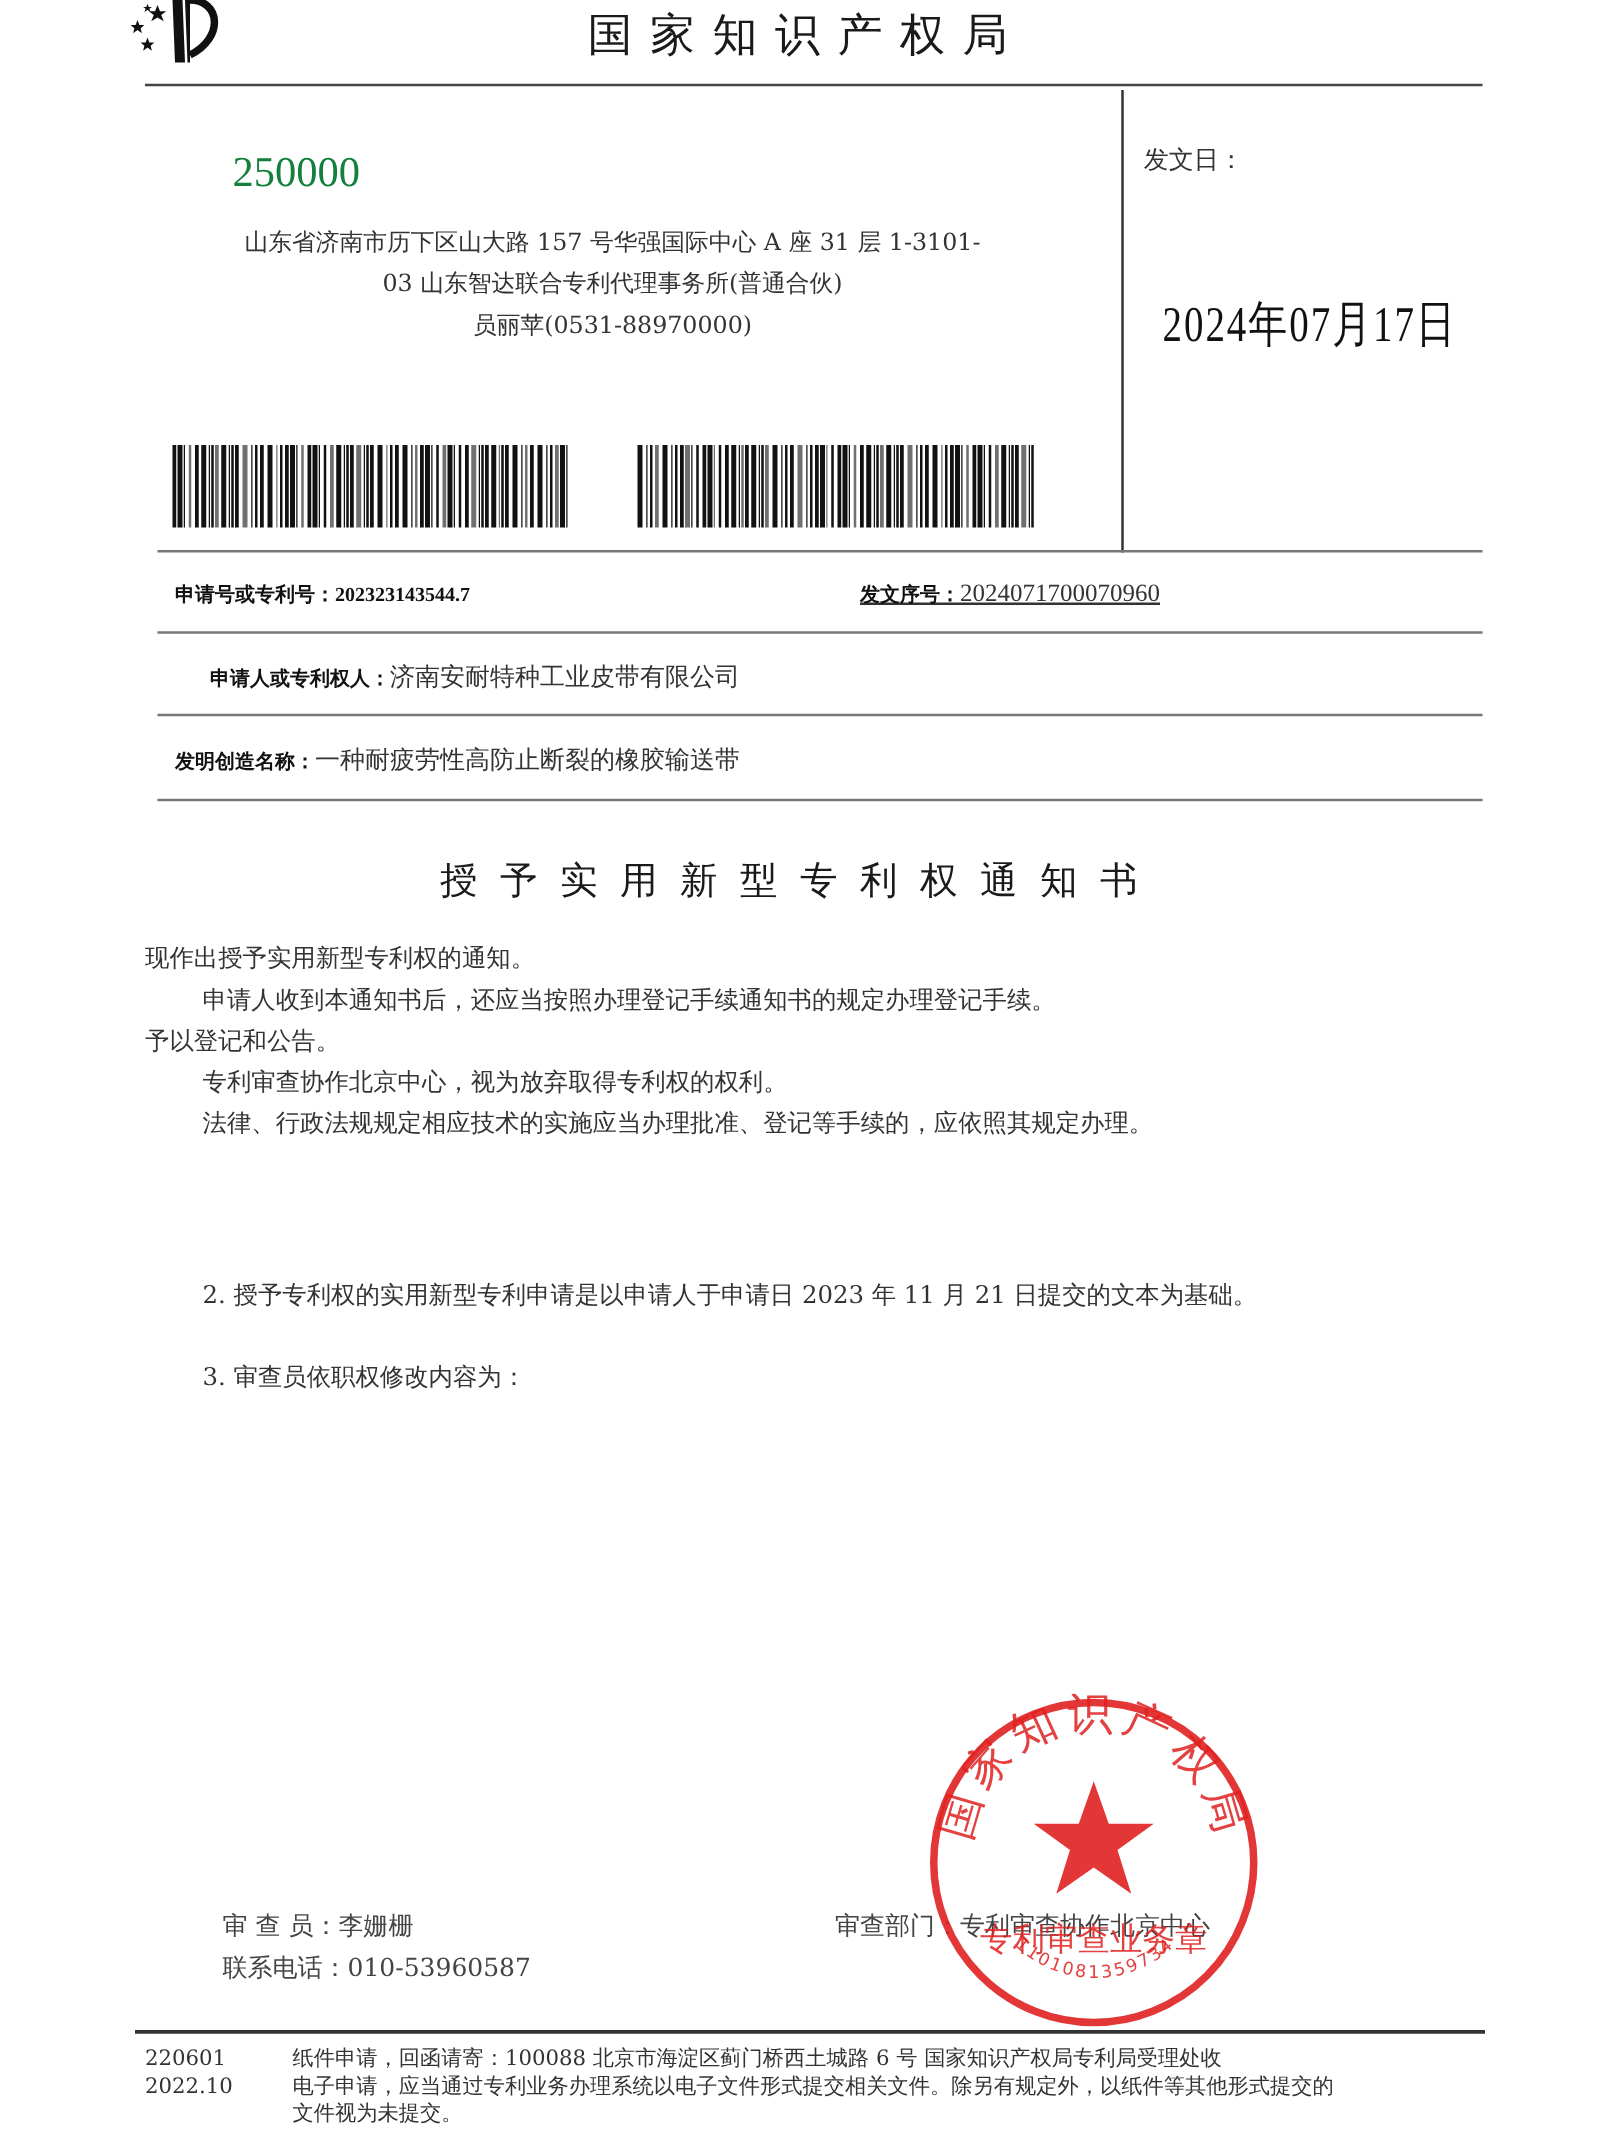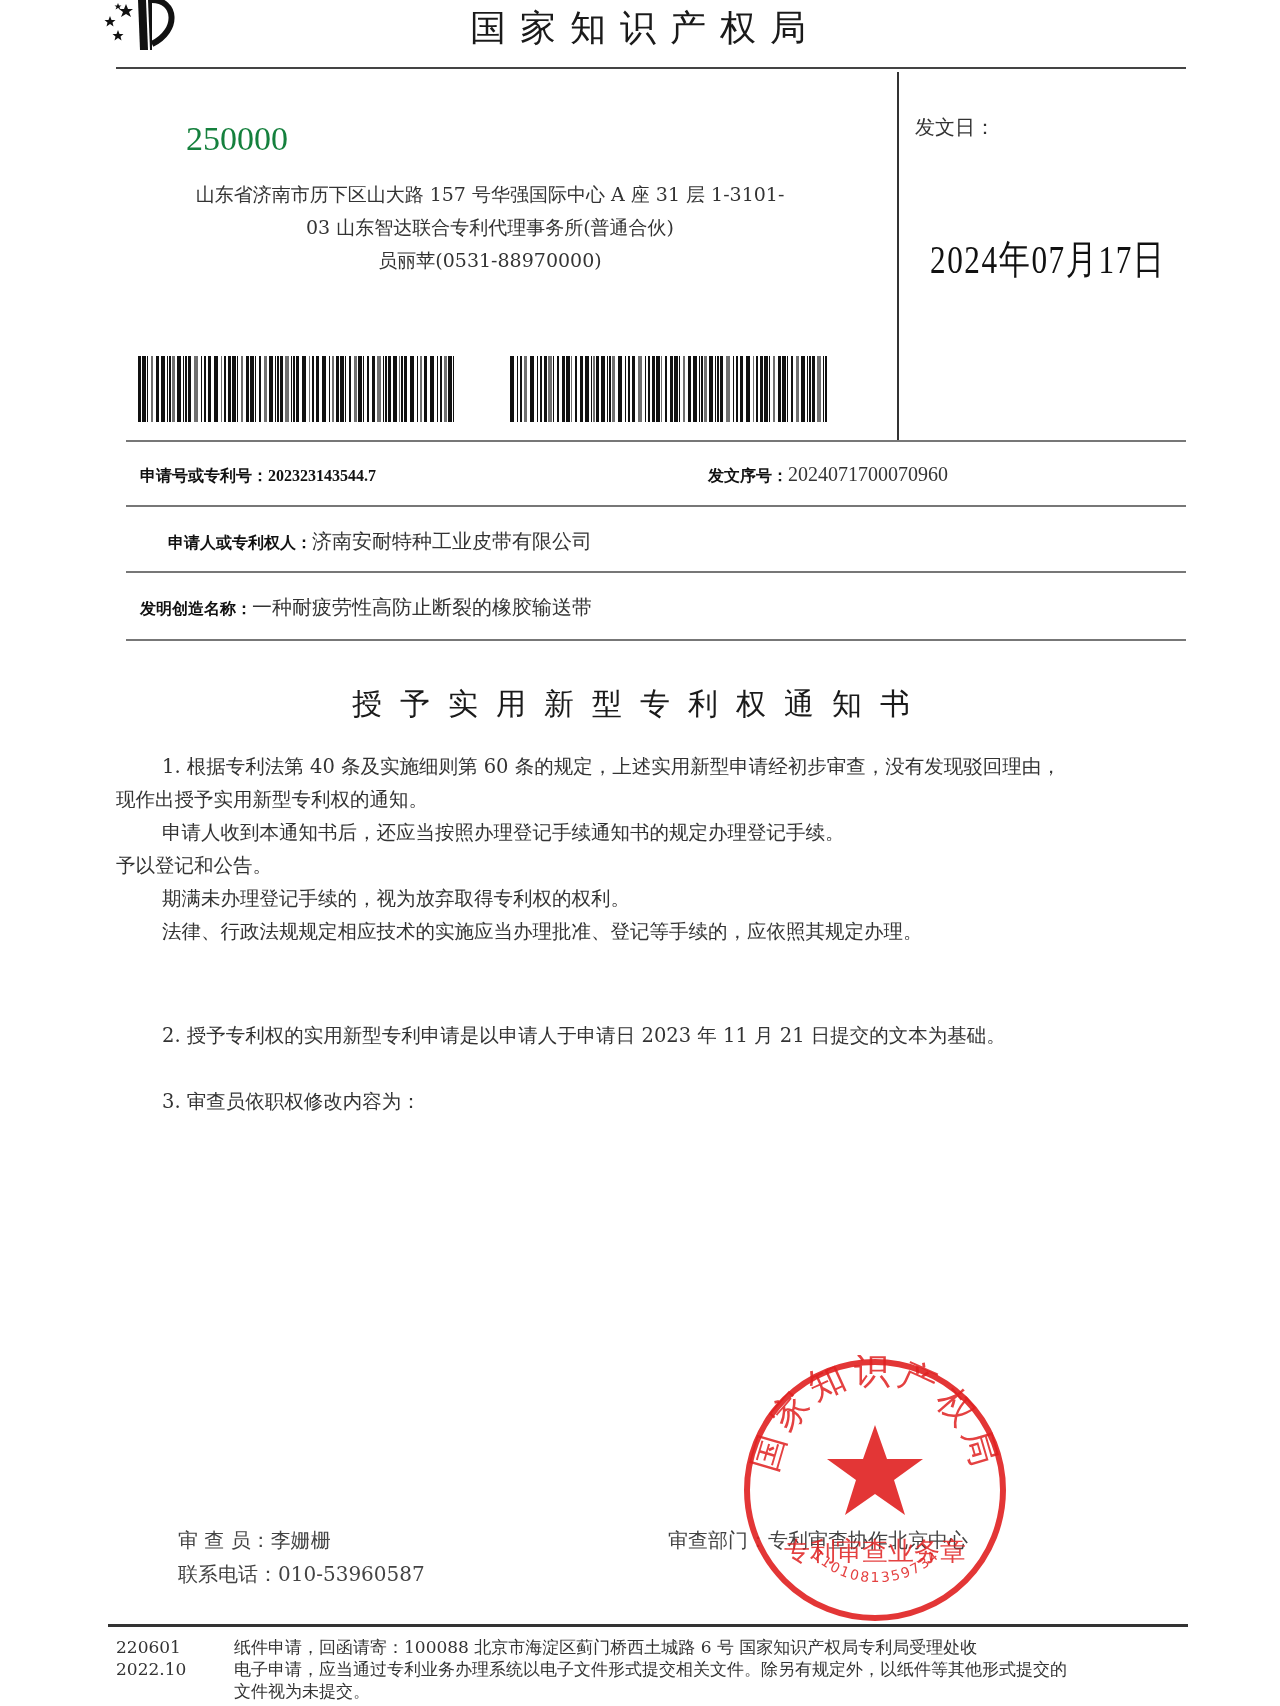--- a/index.html
+++ b/index.html
@@ -200,43 +200,42 @@
     <span style="width: 4px; margin-right: 2px; opacity: 0.6;"></span>
     <span style="width: 1px; margin-right: 1px; opacity: 1;"></span>
     <span style="width: 2px; margin-right: 1px; opacity: 1;"></span>
   </div>
 
 <div class="hline" style="left:126px; top:440px; width:1060px; height:2px; background:#777;"></div>
 
 <div class="abs field" style="left:140px; top:462px;">
   <b>申请号或专利号：</b><b class="mono">202323143544.7</b>
 </div>
-<div class="abs field" style="left:708px; top:462px;">
+<div class="abs field" style="left:688px; top:462px;text-decoration:underline;">
   <b>发文序号：</b><span class="mono">2024071700070960</span>
 </div>
 <div class="hline" style="left:126px; top:505px; width:1060px; height:2px; background:#777;"></div>
 
 <div class="abs field" style="left:140px; top:528px;margin-left:28px;">
   <b>申请人或专利权人：</b><span>济南安耐特种工业皮带有限公司</span>
 </div>
 <div class="hline" style="left:126px; top:571px; width:1060px; height:2px; background:#777;"></div>
 
 <div class="abs field" style="left:140px; top:594px;">
   <b>发明创造名称：</b><span>一种耐疲劳性高防止断裂的橡胶输送带</span>
 </div>
 <div class="hline" style="left:126px; top:639px; width:1060px; height:2px; background:#777;"></div>
 
 <div class="abs title">授予实用新型专利权通知书</div>
 
 <div class="abs para" style="top:750px;">
-  <div class="ind">1.  根据专利法第 40 条及实施细则第 60 条的规定，上述实用新型申请经初步审查，没有发现驳回理由，</div>
   <div>现作出授予实用新型专利权的通知。</div>
   <div class="ind">申请人收到本通知书后，还应当按照办理登记手续通知书的规定办理登记手续。</div>
   <div>予以登记和公告。</div>
-  <div class="ind">期满未办理登记手续的，视为放弃取得专利权的权利。</div>
+  <div class="ind">专利审查协作北京中心，视为放弃取得专利权的权利。</div>
   <div class="ind">法律、行政法规规定相应技术的实施应当办理批准、登记等手续的，应依照其规定办理。</div>
 </div>
 
 <div class="abs para" style="top:1019px;">
   <div class="ind">2.  授予专利权的实用新型专利申请是以申请人于申请日 2023 年 11 月 21 日提交的文本为基础。</div>
 </div>
 <div class="abs para" style="top:1085px;">
   <div class="ind">3.  审查员依职权修改内容为：</div>
 </div>
 

